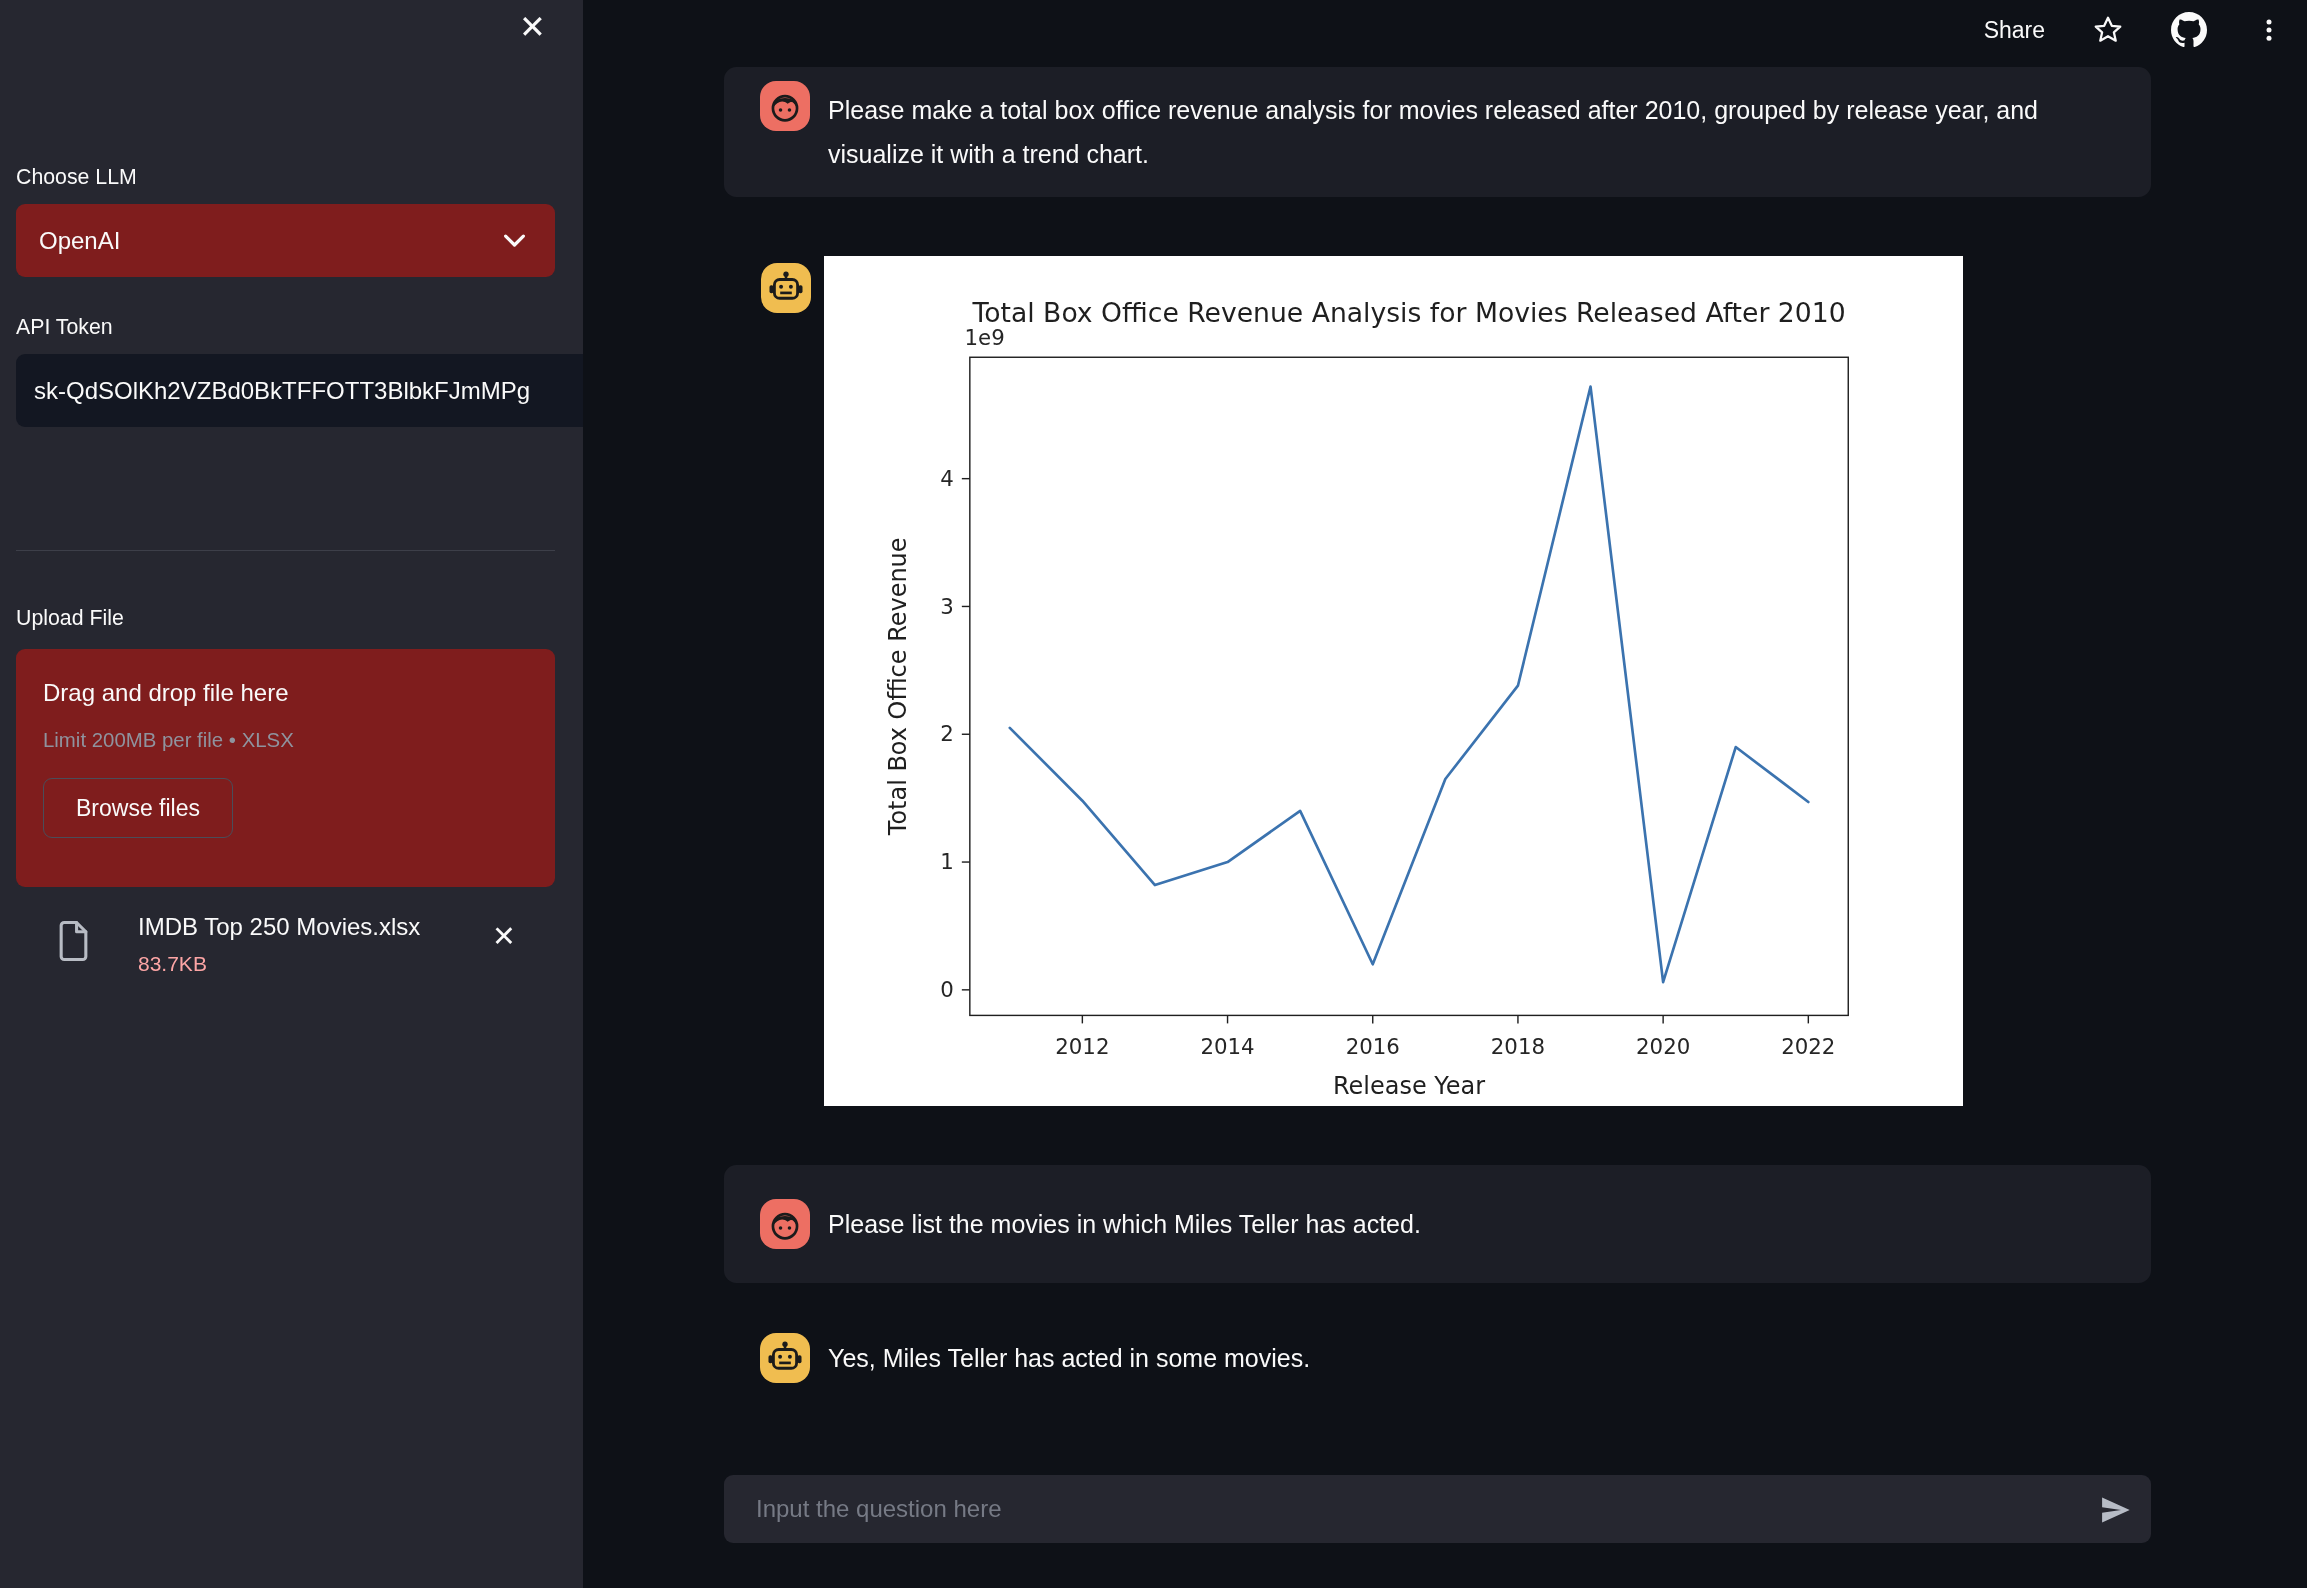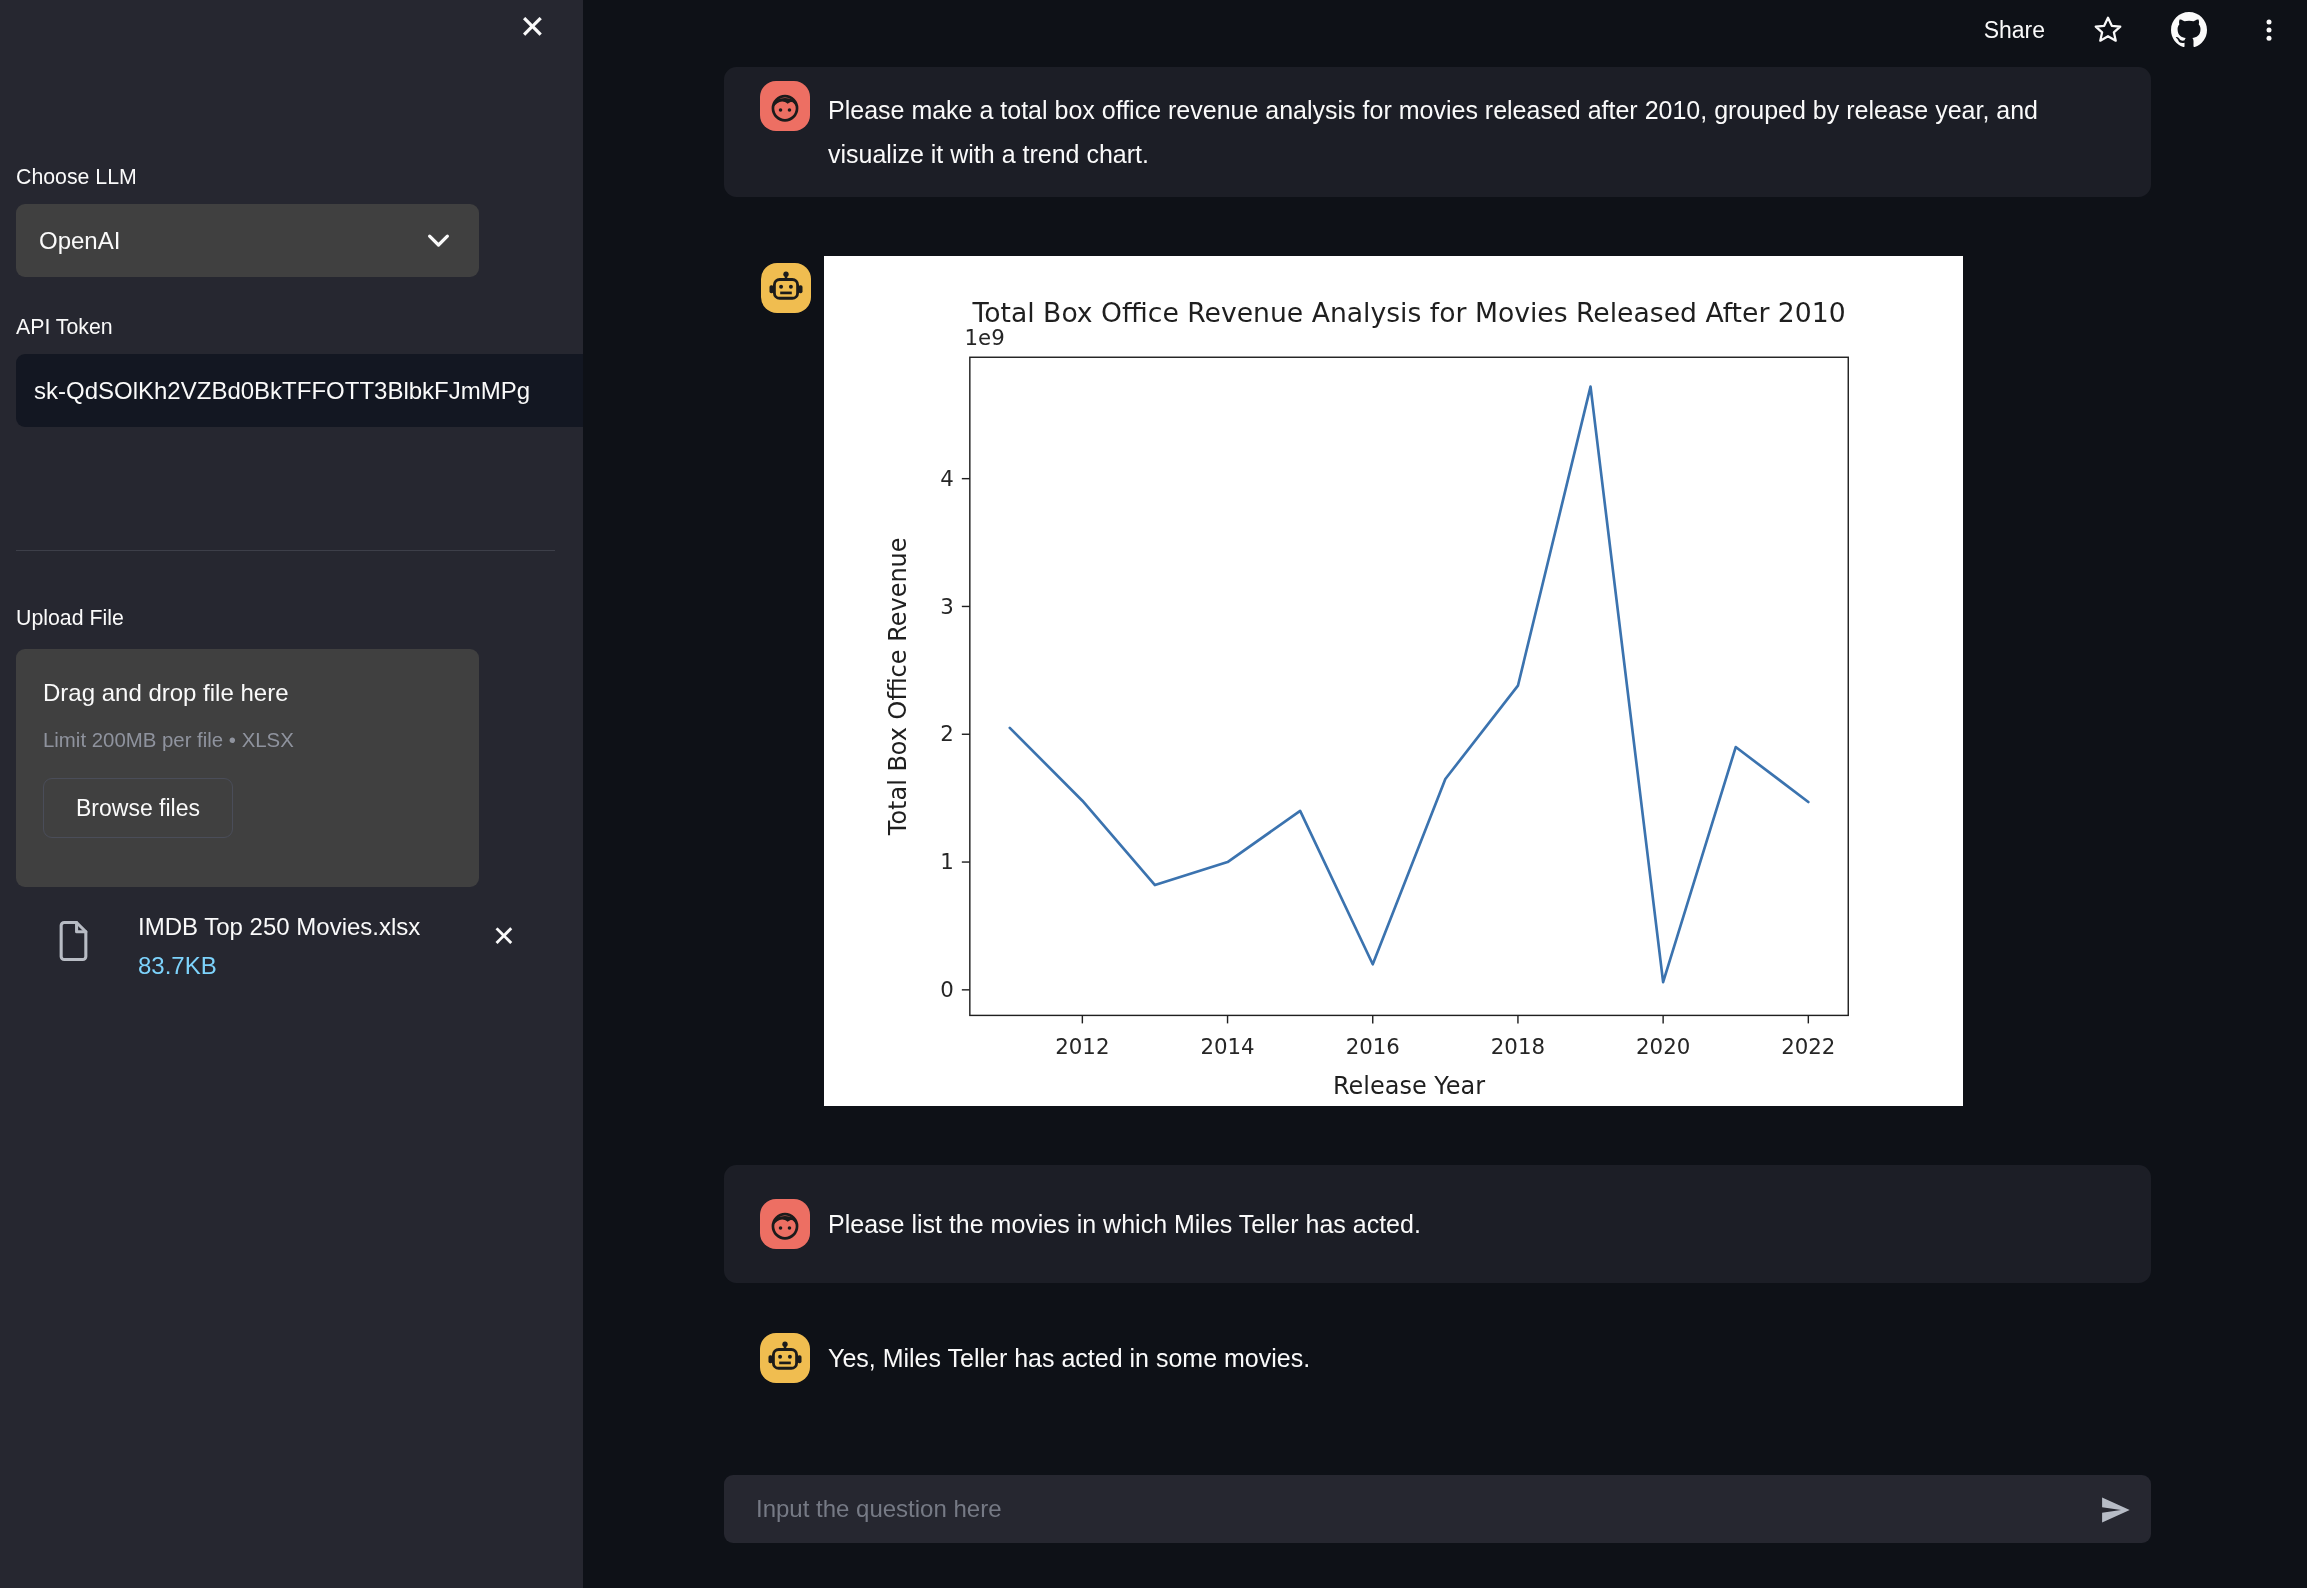--- a/index.html
+++ b/index.html
@@ -7,34 +7,34 @@
   body { background:#000; font-family:"Liberation Sans", sans-serif; }
   #app { position:relative; width:2307px; height:1589px; background:#0e1117; overflow:hidden; }
 
   
   #sidebar { position:absolute; left:0; top:0; width:583px; height:1589px; background:#262730; }
   .sb-close { position:absolute; top:10.7px; left:519px; font-size:32px; font-weight:300; color:#fafafa; cursor:pointer; line-height:1; }
   .sb-label { position:absolute; left:16px; font-size:21.3px; color:#fafafa; }
   #lbl-llm { top:165px; }
   #lbl-token { top:315px; }
   #lbl-upload { top:606px; }
-  .widget-box { position:absolute; left:16px; width:463px; background:#404040; border-radius:9px; }
+  .widget-box { position:absolute; left:16px; width:539px; background:#7f1d1d; border-radius:9px; }
   #select-llm { top:204px; height:73px; cursor:pointer; }
   #select-llm .select-text { line-height:73px; padding-left:23px; font-size:24px; color:#fafafa; }
   #select-llm .select-chevron { position:absolute; right:28.4px; top:29px; }
   #input-token { position:absolute; left:16px; top:354px; width:604px; height:73px; background:#131722; border:none; border-radius:9px; color:#fafafa; font-size:24px; padding:0 5.3px 0 18px; font-family:"Liberation Sans", sans-serif; outline:none; }
   #sb-divider { position:absolute; left:16px; top:550px; width:539px; height:0.9px; background:#3d3f49; }
   #dropzone { top:649px; height:238px; }
   .dz-title { position:absolute; left:27px; top:30px; font-size:24px; color:#fafafa; }
   .dz-limit { position:absolute; left:27px; top:80px; font-size:20.4px; color:#8f939e; }
   #browse-btn { position:absolute; left:27px; top:129px; width:190px; height:60px; background:transparent; border:1.3px solid #4a4d59; border-radius:9px; color:#fafafa; font-size:23px; font-family:"Liberation Sans", sans-serif; display:flex; align-items:center; justify-content:center; cursor:pointer; }
   #file-row { position:absolute; left:0; top:906px; width:583px; height:98px; }
   #file-row .doc-icon { position:absolute; left:55px; top:12.4px; }
   #file-row .file-name { position:absolute; left:138px; top:7.1px; font-size:24px; color:#fafafa; }
-  #file-row .file-size { position:absolute; left:138px; top:46px; font-size:24px; color:#7dd3fc; }
+  #file-row .file-size { position:absolute; left:138px; top:46px; font-size:21px; color:#fca5a5; }
   #file-row .file-remove { position:absolute; left:492px; top:16px; font-size:28.4px; font-weight:300; color:#fafafa; cursor:pointer; line-height:1; }
 
   
   #main { position:absolute; left:583px; top:0; width:1724px; height:1589px; background:#0e1117; }
   #header { position:absolute; top:7.1px; right:23px; height:46px; display:flex; align-items:center; gap:47px; }
   #header .share { font-size:23px; color:#fafafa; cursor:pointer; }
   #header svg { display:block; cursor:pointer; }
 
   .bubble { position:absolute; left:141px; width:1427px; background:#1c1e26; border-radius:12.4px; }
   .avatar { position:absolute; width:50px; height:50px; border-radius:16px; }

